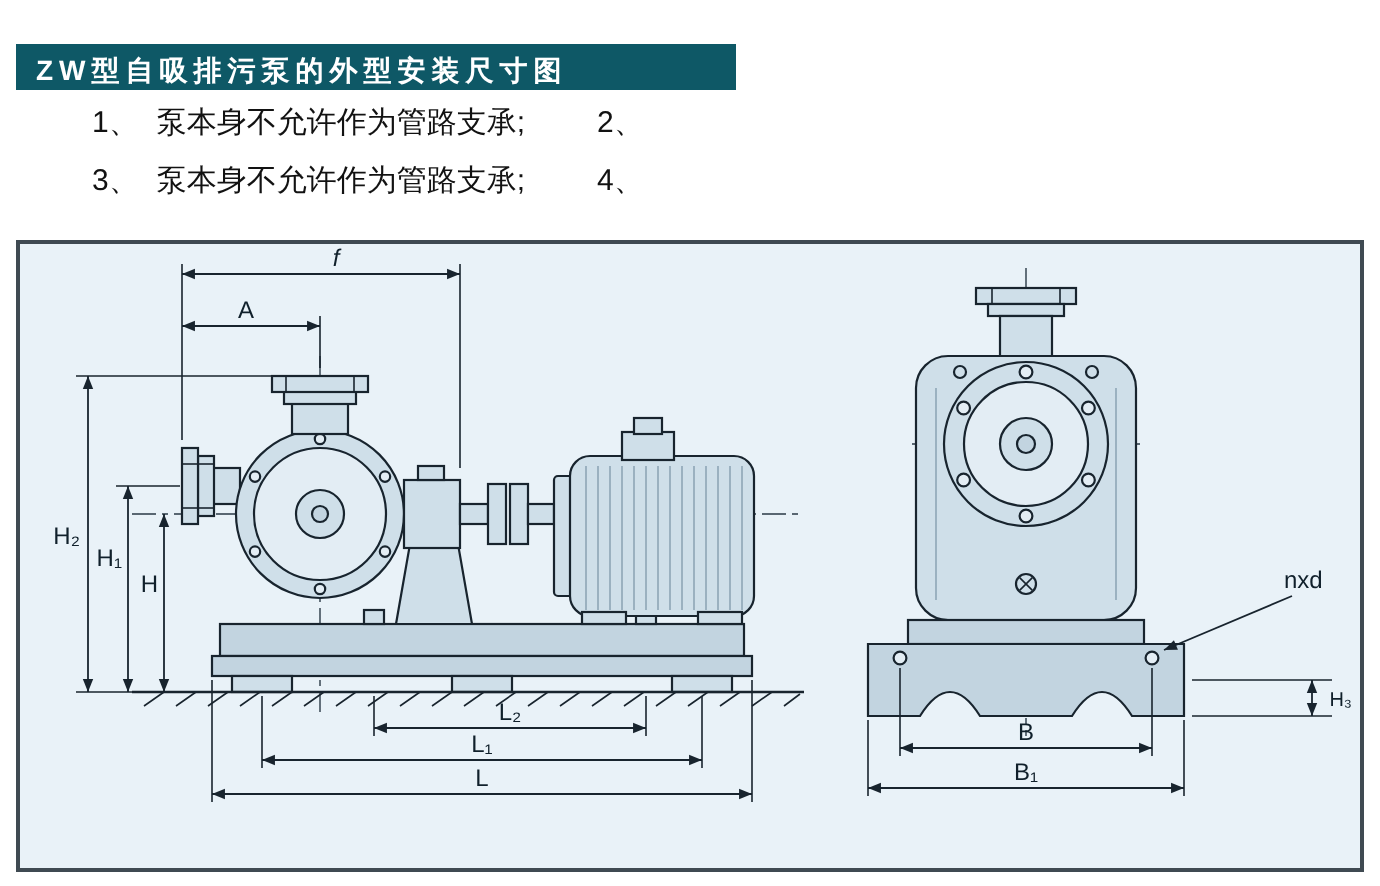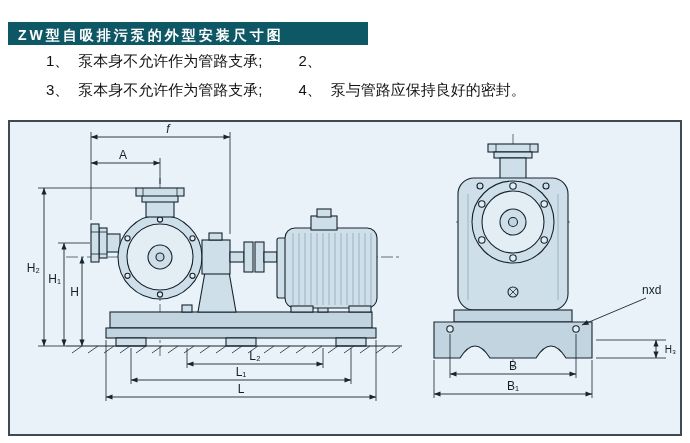--- a/index.html
+++ b/index.html
@@ -59,21 +59,20 @@
   </div>
   <div class="note">
     <span>2、</span>
   </div>
   <div class="note">
     <span>3、</span>
     <span>泵本身不允许作为管路支承;</span>
   </div>
   <div class="note">
     <span>4、</span>
-    <span>泵与管路应保持良好的密封。</span>
   </div>
 </div>
 
 <div class="diagram-box">
 <svg width="670" height="312" viewBox="0 0 670 312" xmlns="http://www.w3.org/2000/svg">
   <defs>
     <marker id="arr" viewBox="0 0 10 10" refX="9.5" refY="5" markerWidth="8" markerHeight="8" orient="auto-start-reverse">
       <path d="M0.5,1.4 L9.5,5 L0.5,8.6 Z" fill="#18242e"></path>
     </marker>
   </defs>

